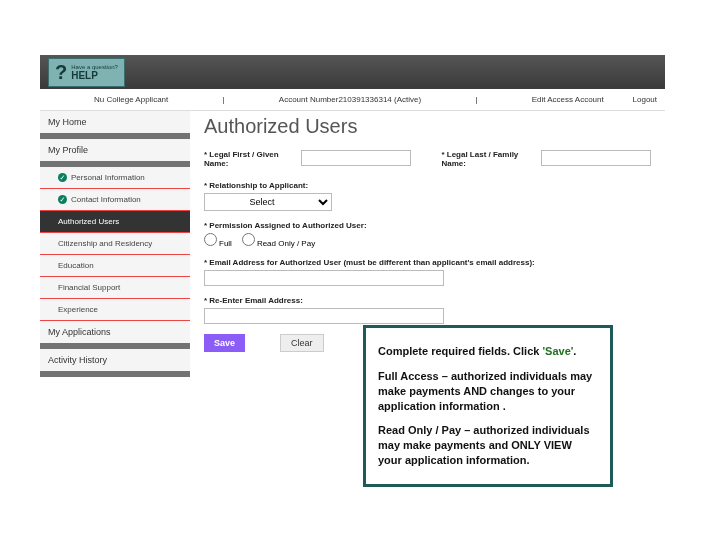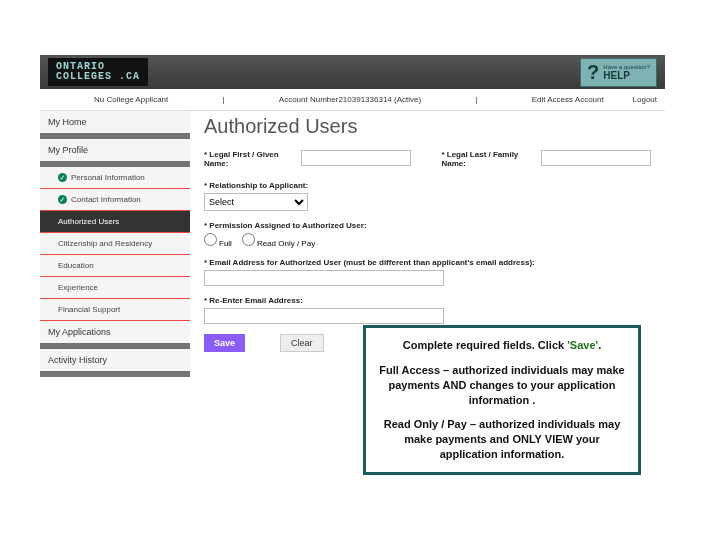--- a/index.html
+++ b/index.html
@@ -19,41 +19,37 @@
   .sidebar .sub { padding: 6px 8px 6px 18px; border-bottom: 1px solid #ef4444; font-size: 8px; color: #444; cursor: pointer; display:flex; align-items:center; gap:4px;}
   .sidebar .sub.active { background: #333; color: #fff; }
   .check { width:9px; height:9px; border-radius:50%; background:#0a7f5f; display:inline-flex; align-items:center; justify-content:center; color:#fff; font-size:7px; }
   .main { flex: 1; padding: 4px 14px; }
   .main h1 { font-size: 20px; color: #555; font-weight: normal; margin-bottom: 12px; }
   .row { margin-bottom: 10px; }
   .label { font-size: 8px; font-weight: bold; color: #222; margin-bottom: 3px; display:block;}
   .namecols { display: flex; gap: 30px; }
   .namecols > div { display:flex; flex-direction:row;justify-content:center; }
   input[type=text] { border: 1px solid #bbb; height: 16px; width: 110px; font-size: 9px; padding: 1px 3px; }
-  select { border: 1px solid #bbb; height: 18px; width: 104px; font-size: 9px; background:#fff;}
+  select { border: 1px solid #bbb; height: 18px; width: 128px; font-size: 9px; background:#fff;text-align:center;}
   .radios { font-size: 8px; display:flex; gap:10px; align-items:center; }
   .radios input { margin-right:2px;}
   .email input { width: 240px; }
   .btns { margin-top: 6px; display:flex; gap:6px;}
   .btn-save { background:#8b5cf6; color:#fff; border:none; padding:4px 10px; font-size:9px; font-weight:bold; cursor:pointer;}
   .btn-clear { background:#eee; color:#333; border:1px solid #ccc; padding:3px 10px; font-size:9px; cursor:pointer;margin-left:29px;}
-  .callout { position:absolute; left:363px; top:325px; width:278px; border:3px solid #1f5a5a; background:#fff; padding:10px 12px; font-size:11px; line-height:1.35; color:#111;text-align:center; }
+  .callout { position:absolute; left:363px; top:325px; width:250px; border:3px solid #1f5a5a; background:#fff; padding:16px 12px; font-size:11px; line-height:1.35; color:#111; }
   .callout p { margin-bottom:10px; }
   .callout p:last-child { margin-bottom:0; }
   .savetxt { color:#1f6f1f; }
 </style>
 </head>
 <body>
 
 <div class="page">
   <div class="topbar">
-    <div class="logo">
-      <div>ONTARIO</div>
-      <div>COLLEGES .CA</div>
-    </div>
     <div class="helpbox">
       <div class="helpq">?</div>
       <div>
         <div class="helpt1">Have a question?</div>
         <div class="helpt2">HELP</div>
       </div>
     </div>
   </div>
 
   <div class="subbar">
@@ -75,22 +71,22 @@
           <span class="check">✓</span>
           <span>Personal Information</span>
         </div>
       <div class="sub">
           <span class="check">✓</span>
           <span>Contact Information</span>
         </div>
       <div class="sub active">Authorized Users</div>
       <div class="sub">Citizenship and Residency</div>
       <div class="sub">Education</div>
+      <div class="sub">Financial Support</div>
       <div class="sub">Experience</div>
-      <div class="sub">Financial Support</div>
       <div class="item">My Applications</div>
       <div class="item">Activity History</div>
     </div>
 
     <div class="main">
       <h1>Authorized Users</h1>
 
       <div class="row namecols">
         <div>
           <span class="label">* Legal First / Given Name:</span>

